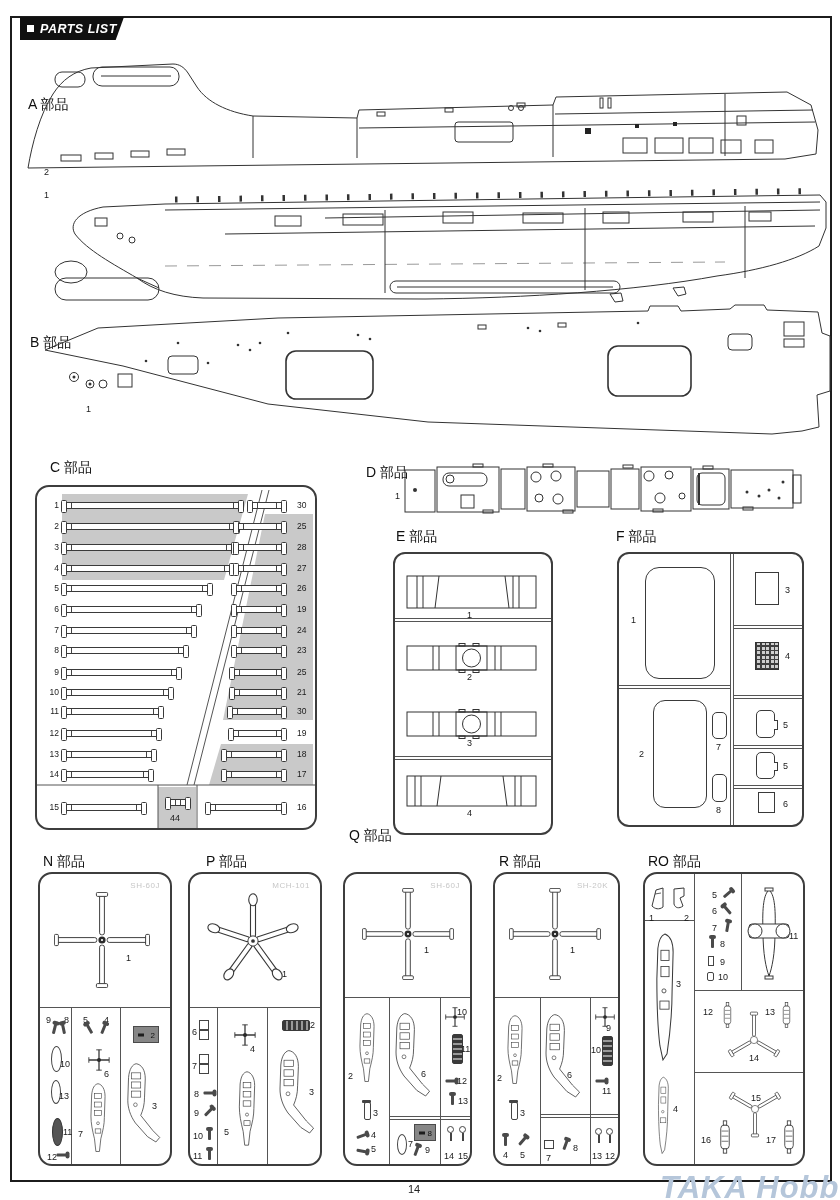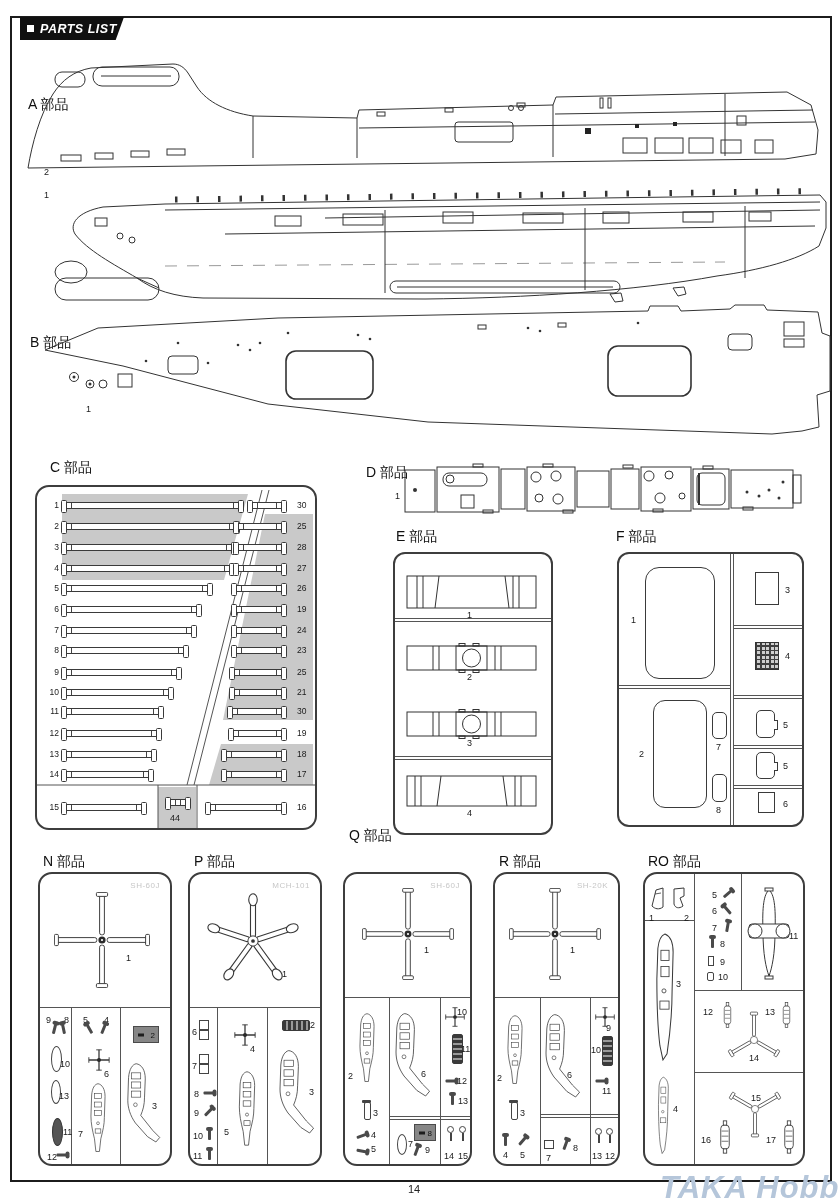--- a/index.html
+++ b/index.html
@@ -542,21 +542,21 @@
     <span class="num" style="left:38px;top:256px">7</span>
     <div class="graybox" style="left:93px;top:152px;width:26px;height:17px">
       <span class="gnum">2</span>
     </div>
     <svg class="art" style="left:84px;top:181px" width="38" height="98">
         <use href="#fusB"></use>
       </svg>
     <span class="num" style="left:112px;top:228px">3</span>
   </div>
 
-  <div class="slabel" style="left:194px;top:853px">P 部品</div>
+  <div class="slabel" style="left:206px;top:853px">P 部品</div>
   <div class="box r14" style="left:188px;top:872px;width:134px;height:294px">
     <span class="code">MCH-101</span>
     <svg class="art" style="left:12px;top:16px" width="102" height="102">
         <use href="#rotor5"></use>
       </svg>
     <span class="num" style="left:92px;top:96px">1</span>
     <div class="dl" style="left:0;top:133px;width:130px;height:1px"></div>
     <div class="dl" style="left:27px;top:133px;width:1px;height:157px"></div>
     <div class="dl" style="left:77px;top:133px;width:1px;height:157px"></div>
     <div class="sq2" style="left:9px;top:146px"></div>

